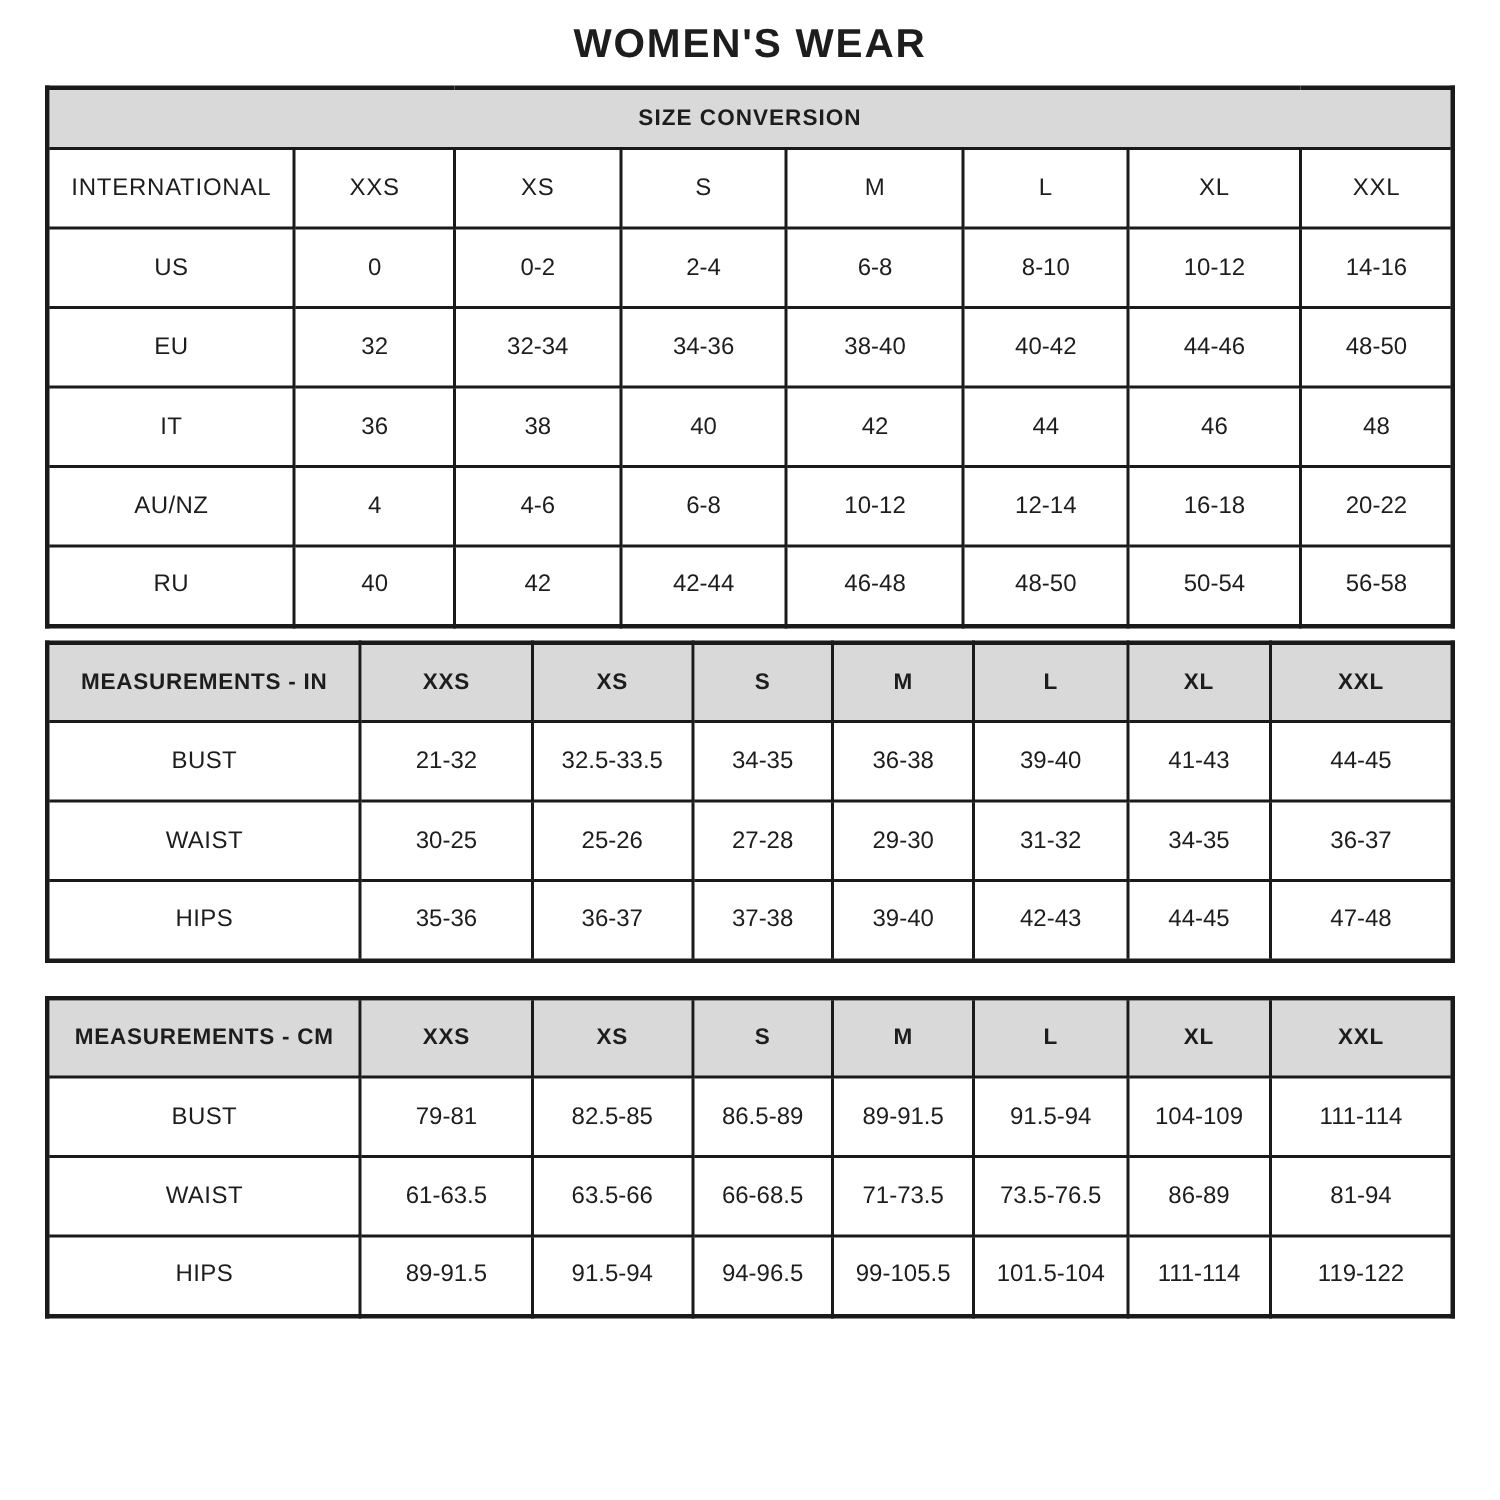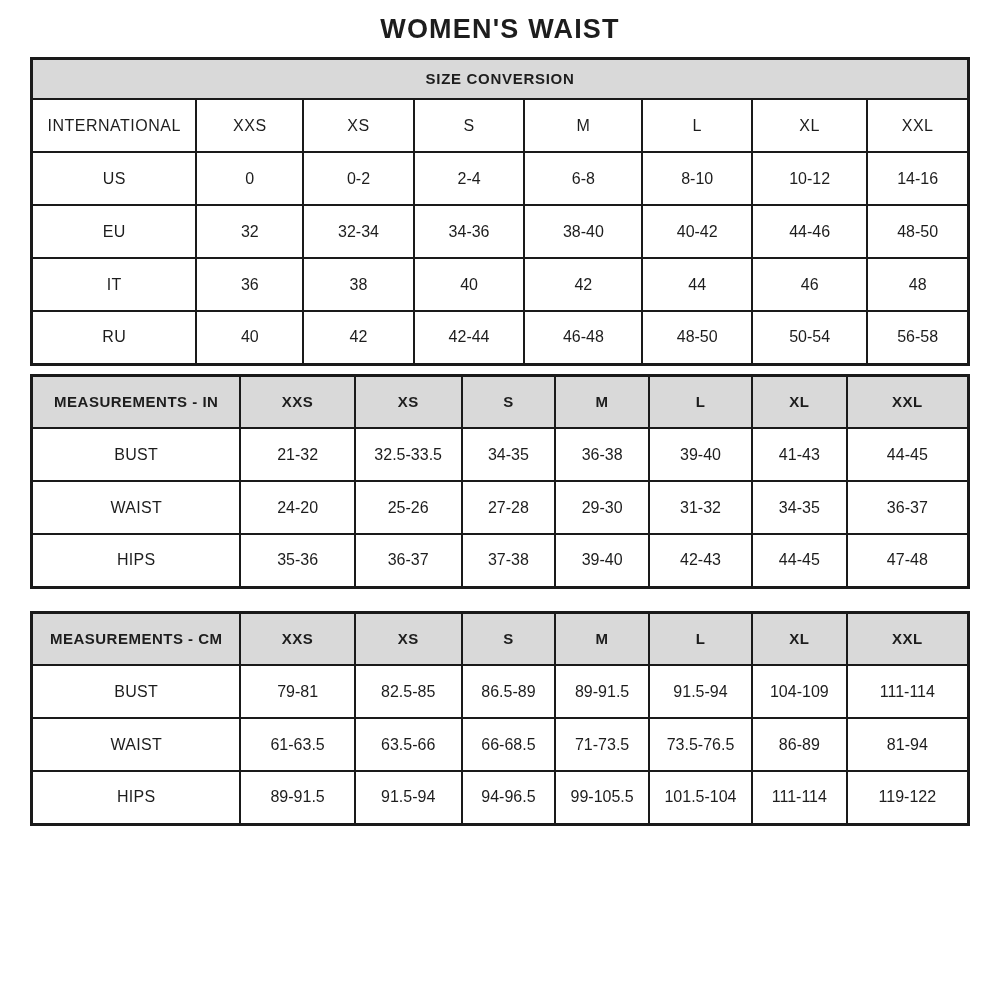--- a/index.html
+++ b/index.html
@@ -52,21 +52,21 @@
     letter-spacing:0.5px;
   }
   td.lbl{font-size:16px;letter-spacing:0.3px;}
   td.sm{font-size:13.5px;}
   .mt8{margin-top:8px;border-radius:19px;}
   .mt10{margin-top:22px;}
 </style>
 </head>
 <body>
 
-<div class="page-title">WOMEN'S WAIST</div>
+<div class="page-title">WOMEN'S WEAR</div>
 
 <div class="wrap">
 
   <table class="tbl">
     <colgroup>
       <col style="width:17.6%">
         <col style="width:11.4%">
         <col style="width:11.8%">
         <col style="width:11.8%">
       <col style="width:12.6%">
@@ -110,20 +110,30 @@
       </tr>
       <tr>
         <td class="lbl">IT</td>
         <td>36</td>
         <td>38</td>
         <td>40</td>
         <td>42</td>
         <td>44</td>
         <td>46</td>
         <td>48</td>
+      </tr>
+      <tr>
+        <td class="lbl">AU/NZ</td>
+        <td>4</td>
+        <td>4-6</td>
+        <td>6-8</td>
+        <td>10-12</td>
+        <td>12-14</td>
+        <td>16-18</td>
+        <td>20-22</td>
       </tr>
       <tr>
         <td class="lbl">RU</td>
         <td>40</td>
         <td>42</td>
         <td>42-44</td>
         <td>46-48</td>
         <td>48-50</td>
         <td>50-54</td>
         <td>56-58</td>
@@ -158,21 +168,21 @@
         <td class="sm">21-32</td>
         <td class="sm">32.5-33.5</td>
         <td class="sm">34-35</td>
         <td class="sm">36-38</td>
         <td class="sm">39-40</td>
         <td class="sm">41-43</td>
         <td class="sm">44-45</td>
       </tr>
       <tr>
         <td class="lbl">WAIST</td>
-        <td class="sm">24-20</td>
+        <td class="sm">30-25</td>
         <td class="sm">25-26</td>
         <td class="sm">27-28</td>
         <td class="sm">29-30</td>
         <td class="sm">31-32</td>
         <td class="sm">34-35</td>
         <td class="sm">36-37</td>
       </tr>
       <tr>
         <td class="lbl">HIPS</td>
         <td class="sm">35-36</td>

